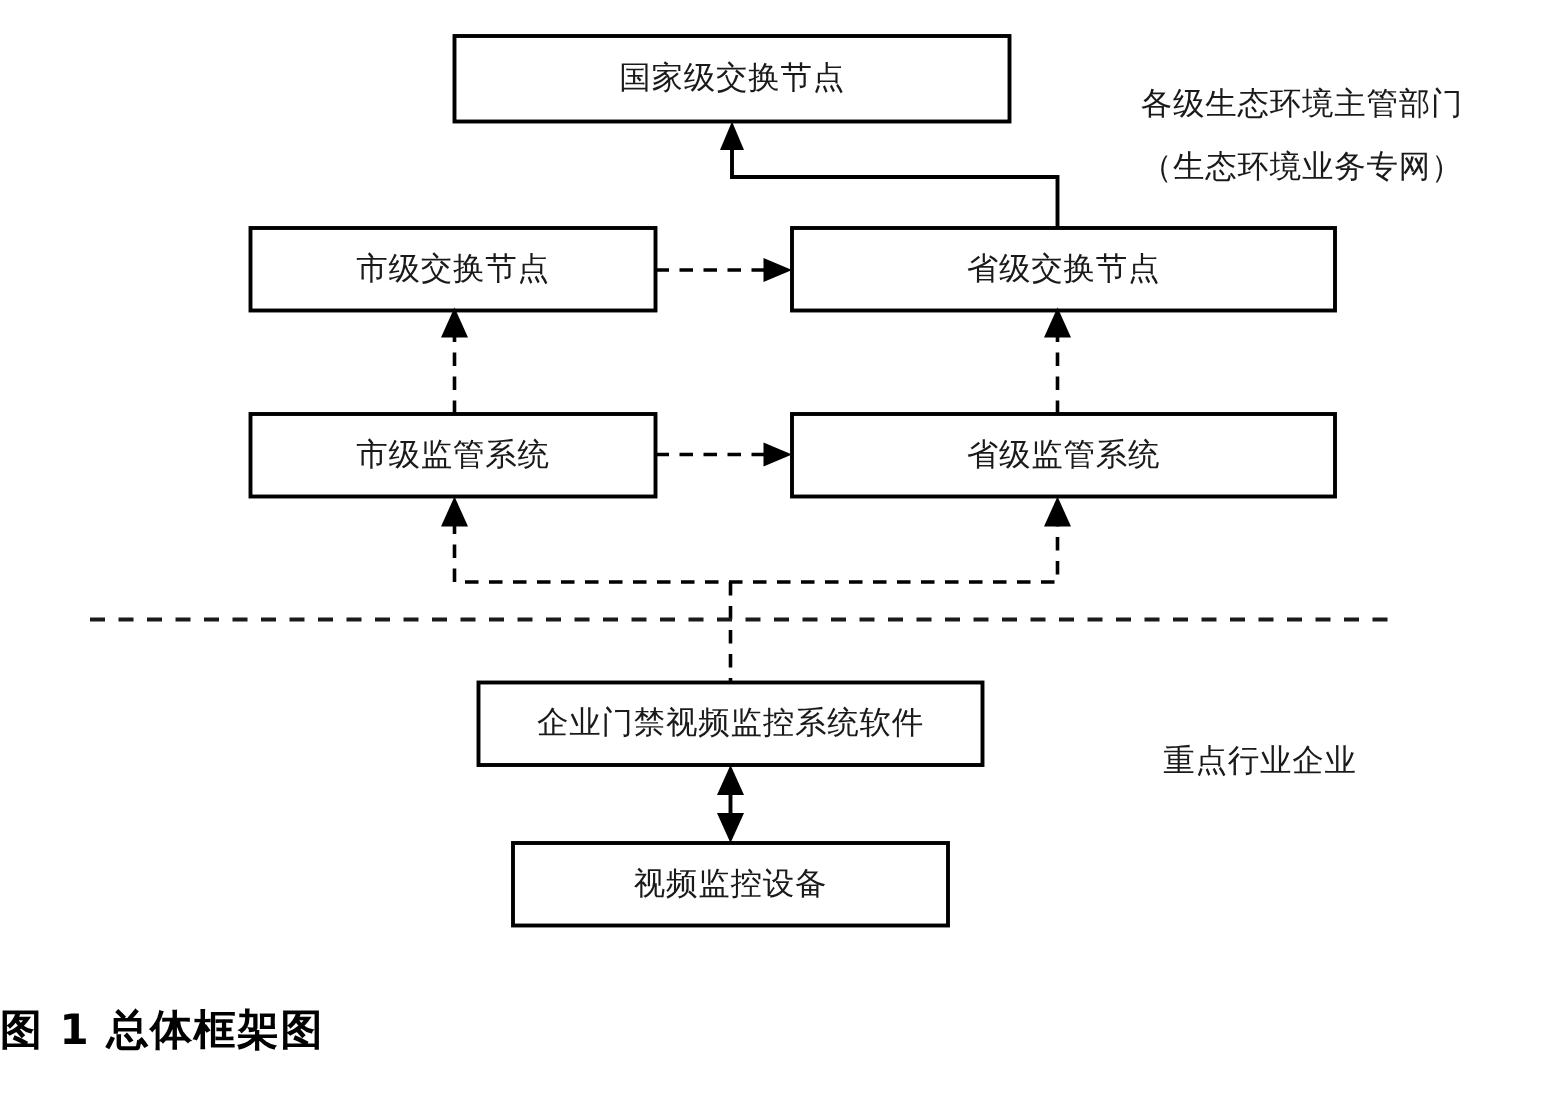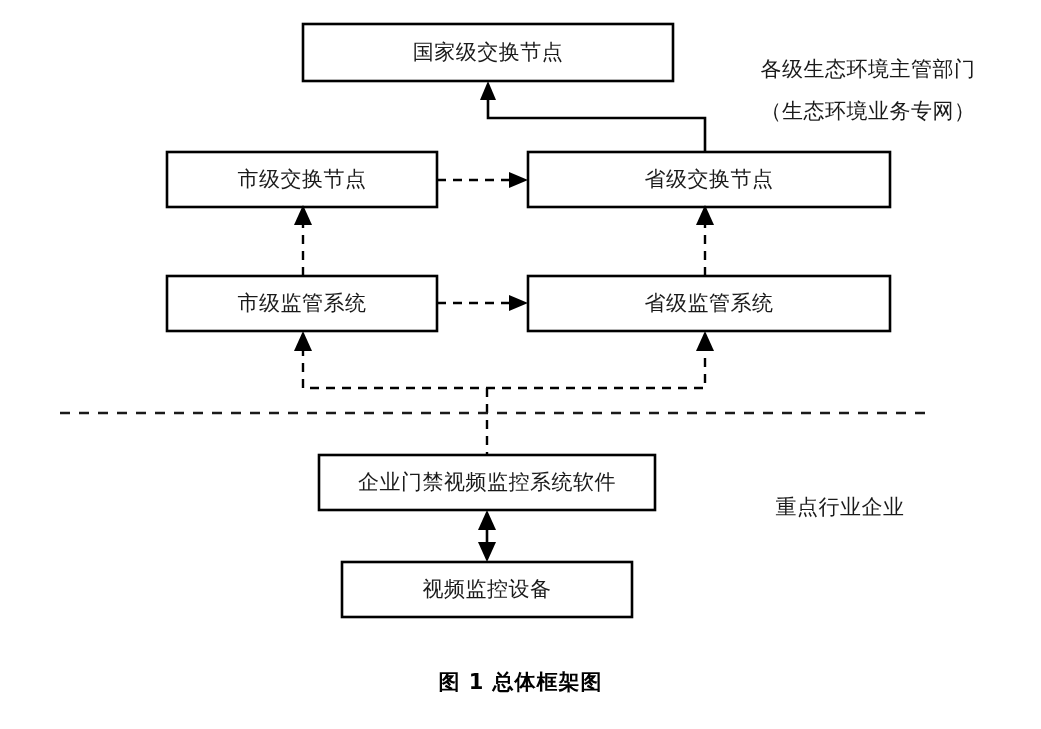--- a/index.html
+++ b/index.html
@@ -68,23 +68,22 @@
   }
   .arrow-head {
     fill: #000000;
     stroke: none;
   }
   .caption {
     position: absolute;
     left: 0;
     width: 1041px;
     top: 668px;
-    text-align: center;
     font-family: "DejaVu Sans", "Liberation Sans", sans-serif;
-    font-size: 21px;
+    font-size: 28px;
     font-weight: bold;
     color: #000000;
     letter-spacing: 1px;
   }
 </style>
 </head>
 <body>
 
 <div id="figure-root">
 

